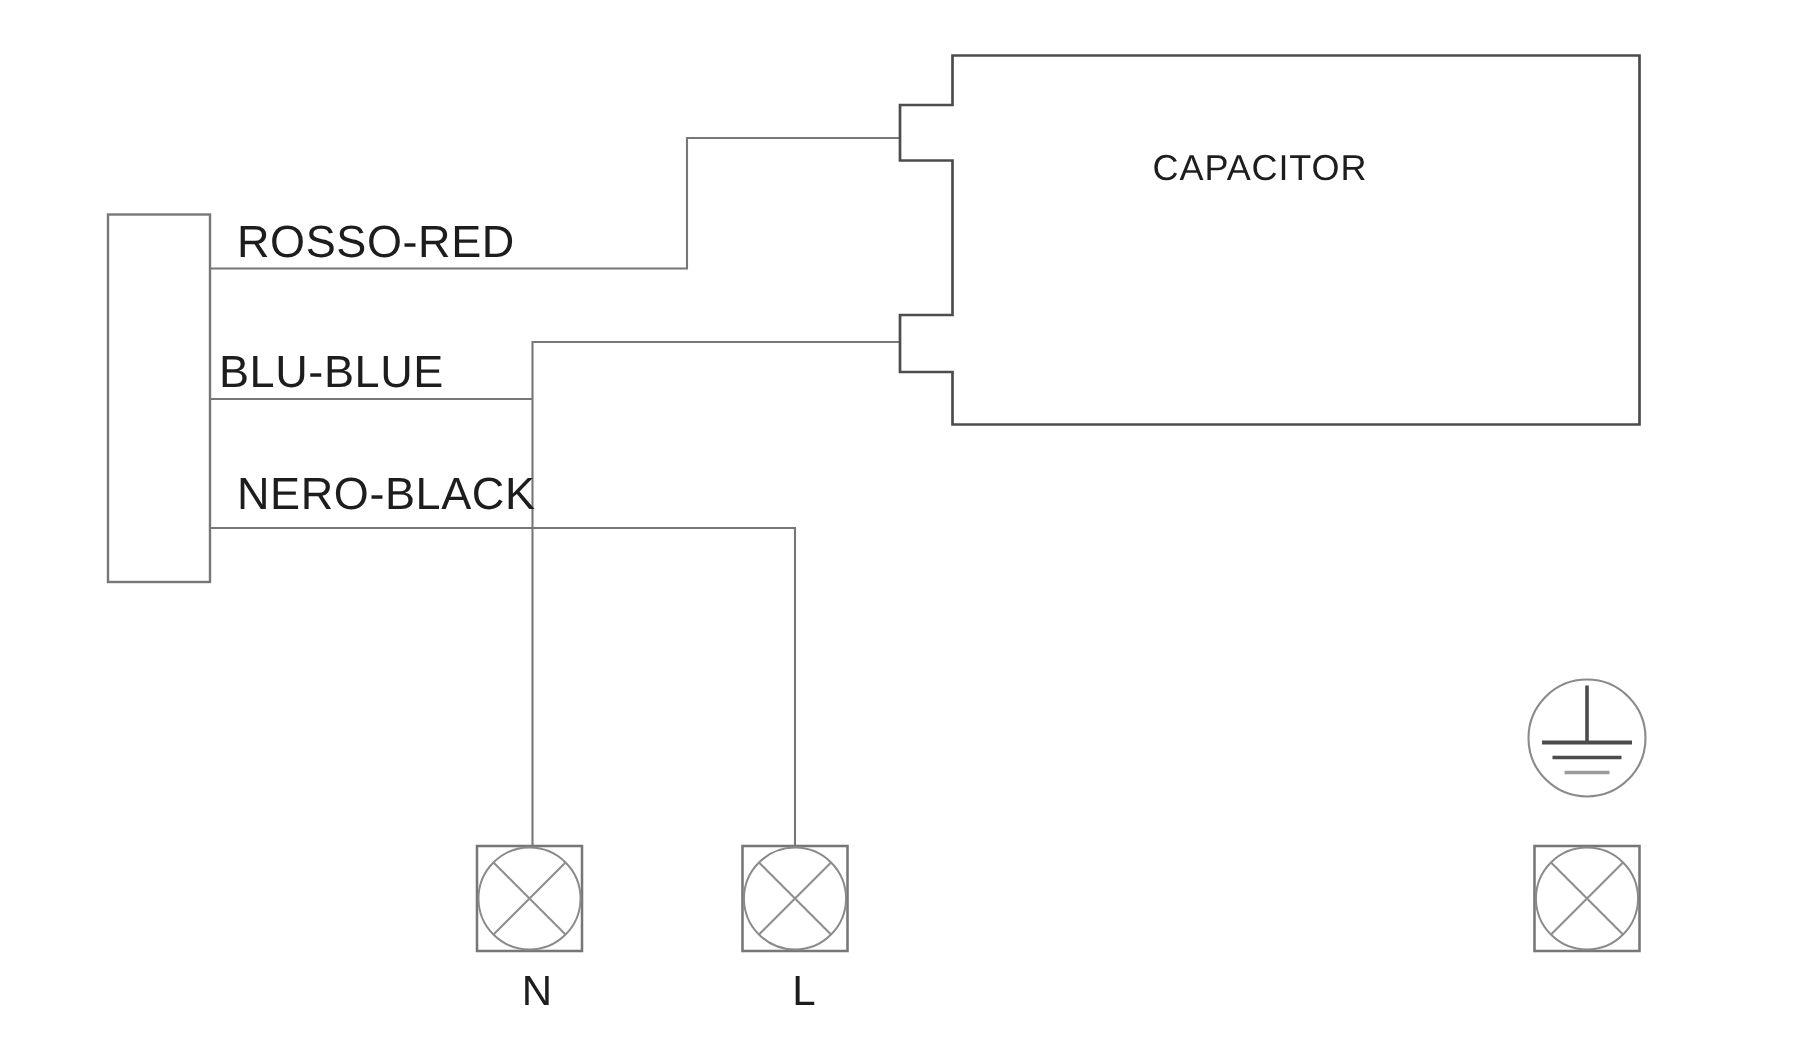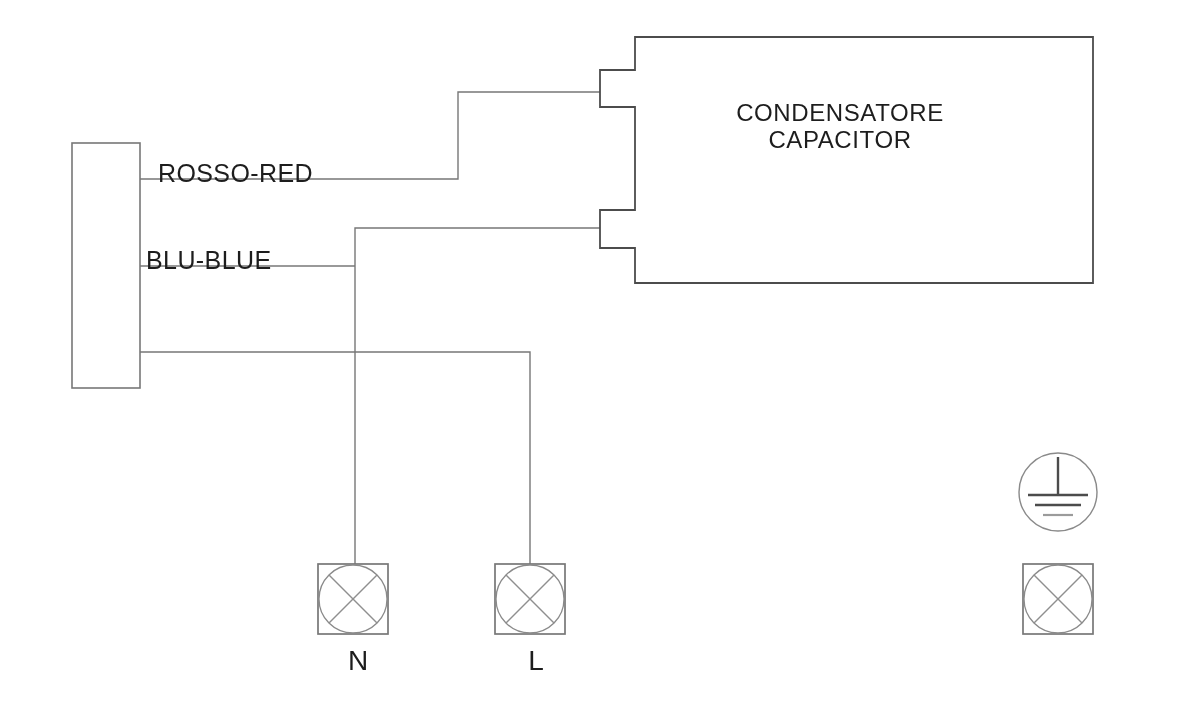--- a/index.html
+++ b/index.html
@@ -25,25 +25,24 @@
   .lamp-circle{fill:none;stroke:#8a8a8a;stroke-width:1.3;}
   .lamp-x{stroke:#8f8f8f;stroke-width:1.4;}
   .gnd-circle{fill:none;stroke:#8a8a8a;stroke-width:1.4;}
   .gnd-stem{stroke:var(--line-dark);stroke-width:2.4;}
   .gnd-bar1{stroke:var(--line-dark);stroke-width:2.6;}
   .gnd-bar2{stroke:var(--line-dark);stroke-width:2.4;}
   .gnd-bar3{stroke:#9b9b9b;stroke-width:2.2;}
   .lbl{
     position:absolute;
     color:var(--text);
-    font-size:25px;
+    font-size:30px;
     line-height:1.05;
     letter-spacing:0.4px;
     white-space:nowrap;
-    margin-top:14px;
   }
   .cap-lbl{
     position:absolute;
     left:610px;top:99px;width:460px;
     text-align:center;
     color:var(--text);
     font-size:24px;
     line-height:27px;
     letter-spacing:0.6px;
   }
@@ -100,22 +99,22 @@
     <g>
       <rect class="lamp-square" x="1023" y="564" width="70" height="70"></rect>
       <circle class="lamp-circle" cx="1058" cy="599" r="34"></circle>
       <line class="lamp-x" x1="1034" y1="575" x2="1082" y2="623"></line>
       <line class="lamp-x" x1="1082" y1="575" x2="1034" y2="623"></line>
     </g>
   </svg>
 
   <div class="lbl" style="left:158px;top:146px">ROSSO-RED</div>
   <div class="lbl" style="left:146px;top:233px">BLU-BLUE</div>
+  <div class="lbl" style="left:158px;top:314px">NERO-BLACK</div>
 
   <div class="cap-lbl">
-    <div>CONDENSATORE</div>
     <div>CAPACITOR</div>
   </div>
 
   <div class="term-lbl" style="left:336px">N</div>
   <div class="term-lbl" style="left:514px">L</div>
 
 </div>
 
 </body></html>

